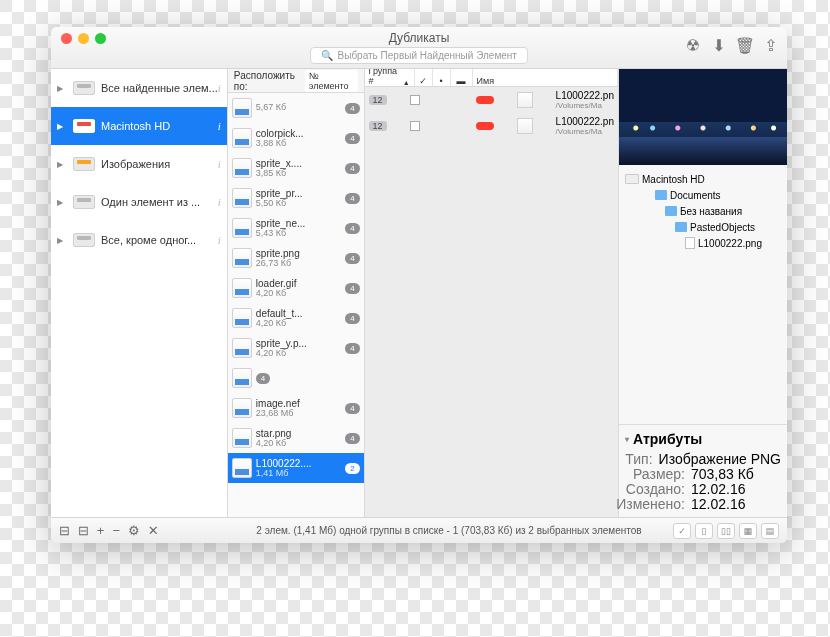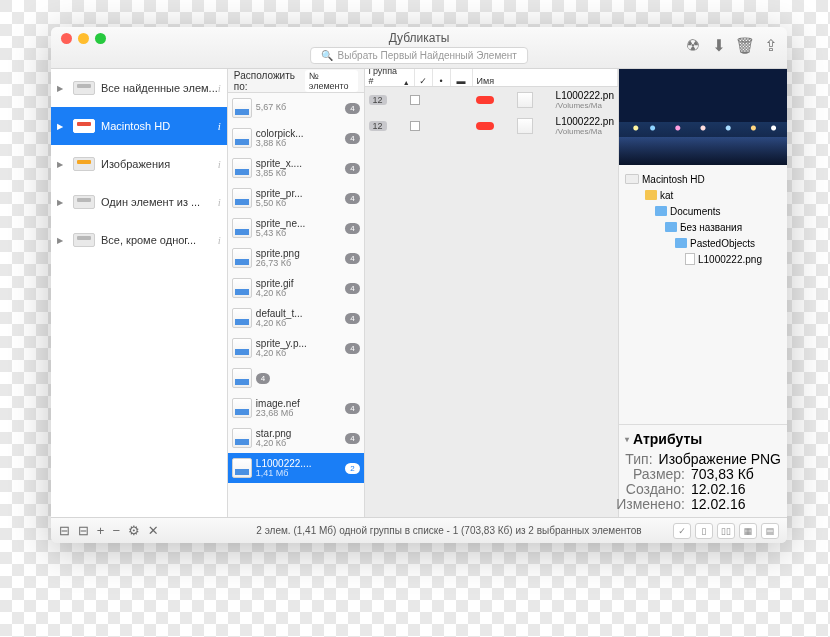--- a/index.html
+++ b/index.html
@@ -180,21 +180,21 @@
             <div class="ficon"></div>
     <div class="ftxt">
               <div class="fname">sprite.png</div>
     <div class="fsize">26,73 Кб</div>
             </div>
     <div class="badge">4</div>
           </div>
           <div class="frow">
             <div class="ficon"></div>
     <div class="ftxt">
-              <div class="fname">sprite.gif</div>
+              <div class="fname">loader.gif</div>
     <div class="fsize">4,20 Кб</div>
             </div>
     <div class="badge">4</div>
           </div>
           <div class="frow">
             <div class="ficon"></div>
     <div class="ftxt">
               <div class="fname">default_t...</div>
     <div class="fsize">4,20 Кб</div>
             </div>
@@ -281,24 +281,20 @@
     <div class="right">
       <div class="preview">
         <div class="lights"></div>
           <div class="refl"></div>
       </div>
       <div class="tree">
         <div class="tnode" style="padding-left:0">
             <span class="tdrv"></span>
             <span>Macintosh HD</span>
           </div>
-        <div class="tnode" style="padding-left:20px">
-            <span class="tfold" style="background:#f5c551"></span>
-            <span>kat</span>
-          </div>
         <div class="tnode" style="padding-left:30px">
             <span class="tfold"></span>
             <span>Documents</span>
           </div>
         <div class="tnode" style="padding-left:40px">
             <span class="tfold"></span>
             <span>Без названия</span>
           </div>
         <div class="tnode" style="padding-left:50px">
             <span class="tfold"></span>

